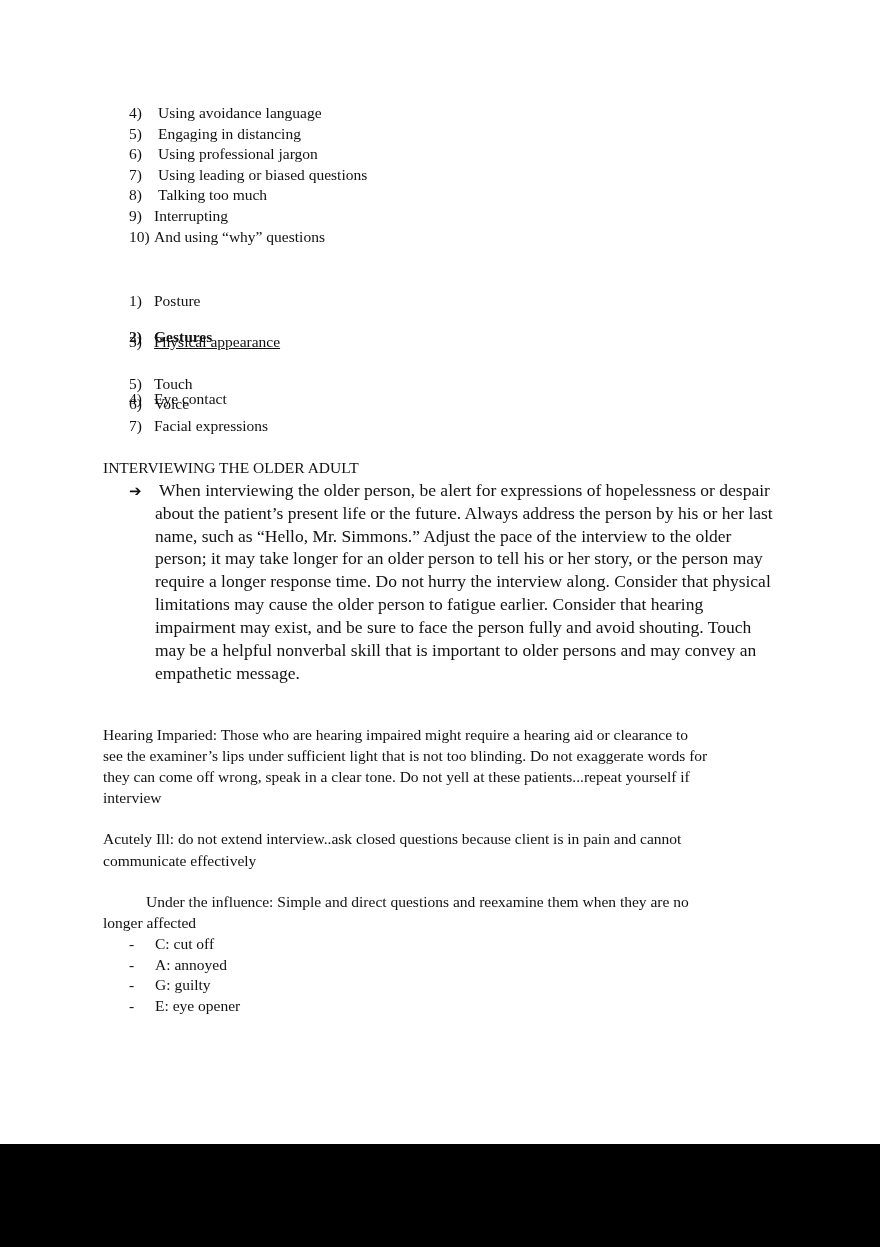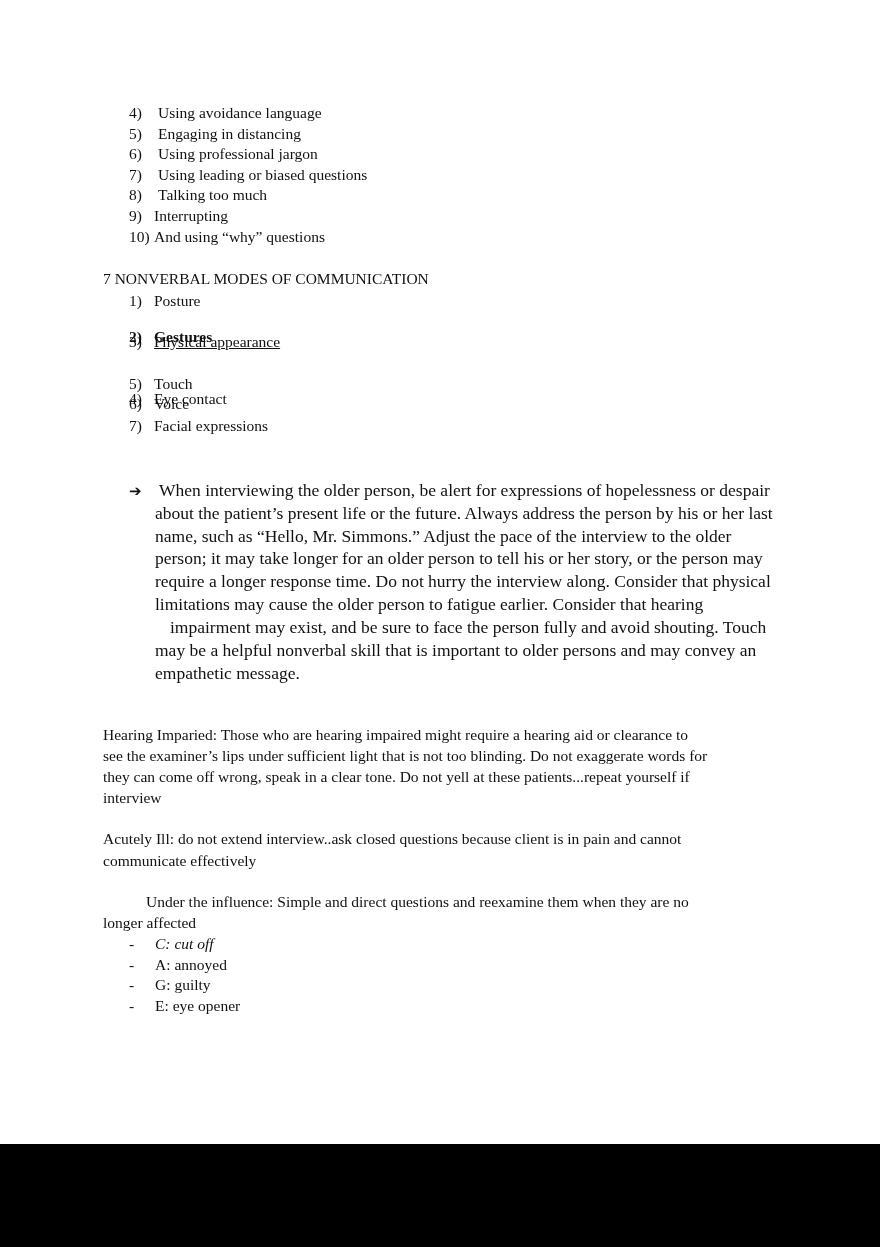--- a/index.html
+++ b/index.html
@@ -24,40 +24,40 @@
   <div>
     <div class="abs small" style="left:129px; top:104px;"><span class="num" style="width:29px">4)</span><span>Using avoidance language</span></div>
     <div class="abs small" style="left:129px; top:125px;"><span class="num" style="width:29px">5)</span><span>Engaging in distancing</span></div>
     <div class="abs small" style="left:129px; top:145px;"><span class="num" style="width:29px">6)</span><span>Using professional jargon</span></div>
     <div class="abs small" style="left:129px; top:166px;"><span class="num" style="width:29px">7)</span><span>Using leading or biased questions</span></div>
     <div class="abs small" style="left:129px; top:186px;"><span class="num" style="width:29px">8)</span><span>Talking too much</span></div>
     <div class="abs small" style="left:129px; top:207px;"><span class="num" style="width:25px">9)</span><span>Interrupting</span></div>
     <div class="abs small" style="left:129px; top:228px;"><span class="num" style="width:25px">10)</span><span>And using “why” questions</span></div>
   </div>
 
-  <div class="abs small" style="left:103px; top:270px;">7 NONVERBAL MODES OF COMMUNICATION</div>
   <div>
     <div class="abs small" style="left:129px; top:292px;"><span class="num" style="width:25px">1)</span><span>Posture</span></div>
     <div class="abs small" style="left:129px; top:328px;font-weight:bold;"><span class="num" style="width:25px">2)</span><span>Gestures</span></div>
     <div class="abs small" style="left:129px; top:333px;text-decoration:underline;"><span class="num" style="width:25px">3)</span><span>Physical appearance</span></div>
     <div class="abs small" style="left:129px; top:354px;margin-top:36px;"><span class="num" style="width:25px">4)</span><span>Eye contact</span></div>
     <div class="abs small" style="left:129px; top:375px;"><span class="num" style="width:25px">5)</span><span>Touch</span></div>
     <div class="abs small" style="left:129px; top:395px;"><span class="num" style="width:25px">6)</span><span>Voice</span></div>
     <div class="abs small" style="left:129px; top:417px;"><span class="num" style="width:25px">7)</span><span>Facial expressions</span></div>
   </div>
 
+  <div class="abs small" style="left:103px; top:459px;">INTERVIEWING THE OLDER ADULT</div>
   <div>
     <span class="abs bullet-arrow" style="top:482px;">➔</span>
     <div class="para-line" style="left:159px; top:480px;">When interviewing the older person, be alert for expressions of hopelessness or despair</div>
     <div class="para-line" style="top:503px;">about the patient’s present life or the future. Always address the person by his or her last</div>
     <div class="para-line" style="top:526px;font-family:Liberation Serif, serif;">name, such as “Hello, Mr. Simmons.” Adjust the pace of the interview to the older</div>
     <div class="para-line" style="top:548px;">person; it may take longer for an older person to tell his or her story, or the person may</div>
     <div class="para-line" style="top:571px;">require a longer response time. Do not hurry the interview along. Consider that physical</div>
     <div class="para-line" style="top:594px;">limitations may cause the older person to fatigue earlier. Consider that hearing</div>
-    <div class="para-line" style="top:617px;margin-left:15px;">impairment may exist, and be sure to face the person fully and avoid shouting. Touch</div>
+    <div class="para-line" style="top:617px;">impairment may exist, and be sure to face the person fully and avoid shouting. Touch</div>
     <div class="para-line" style="top:640px;">may be a helpful nonverbal skill that is important to older persons and may convey an</div>
     <div class="para-line" style="top:663px;">empathetic message.</div>
   </div>
 
 
   <div>
     <div class="abs small" style="left:103px; top:726px;">Hearing Imparied: Those who are hearing impaired might require a hearing aid or clearance to</div>
     <div class="abs small" style="left:103px; top:747px;">see the examiner’s lips under sufficient light that is not too blinding. Do not exaggerate words for</div>
     <div class="abs small" style="left:103px; top:768px;">they can come off wrong, speak in a clear tone. Do not yell at these patients...repeat yourself if</div>
     <div class="abs small" style="left:103px; top:789px;">interview</div>
@@ -67,21 +67,21 @@
     <div class="abs small" style="left:103px; top:830px;">Acutely Ill: do not extend interview..ask closed questions because client is in pain and cannot</div>
     <div class="abs small" style="left:103px; top:852px;">communicate effectively</div>
   </div>
 
   <div>
     <div class="abs small" style="left:103px; top:893px;margin-left:43px;">Under the influence: Simple and direct questions and reexamine them when they are no</div>
     <div class="abs small" style="left:103px; top:914px;">longer affected</div>
   </div>
 
   <div>
-    <div class="abs small" style="left:129px; top:935px;font-style:italic;"><span class="num" style="width:26px">-</span><span>C: cut off</span></div>
+    <div class="abs small" style="left:129px; top:935px;"><span class="num" style="width:26px">-</span><span>C: cut off</span></div>
     <div class="abs small" style="left:129px; top:956px;"><span class="num" style="width:26px">-</span><span>A: annoyed</span></div>
     <div class="abs small" style="left:129px; top:976px;"><span class="num" style="width:26px">-</span><span>G: guilty</span></div>
     <div class="abs small" style="left:129px; top:997px;"><span class="num" style="width:26px">-</span><span>E: eye opener</span></div>
   </div>
 
 </div>
 
 <div class="footer-band"></div>
 
 </body></html>

